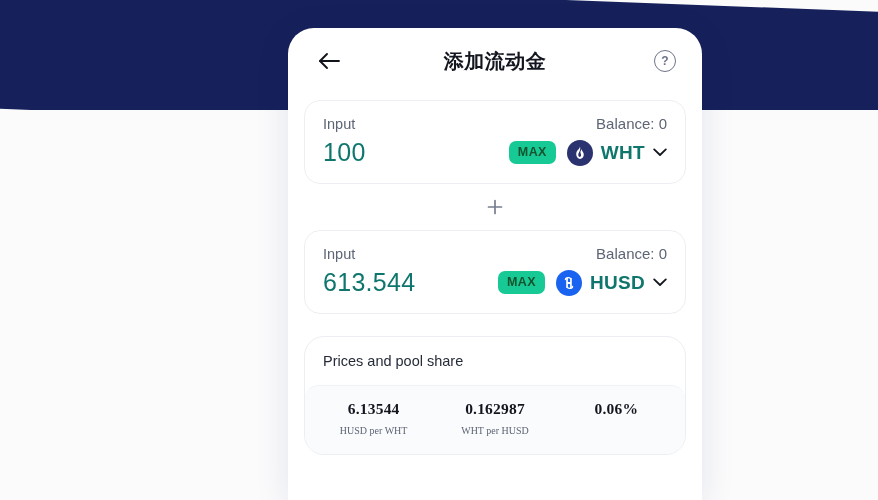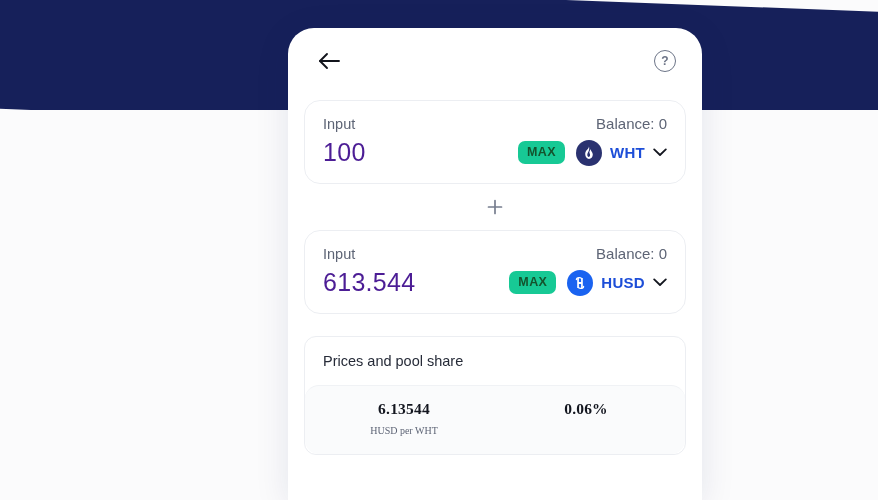--- a/index.html
+++ b/index.html
@@ -102,21 +102,21 @@
     color:#5d6475;
   }
   .input-card-bottom {
     display:flex;
     align-items:center;
     justify-content:space-between;
   }
   .amount {
     font-size:25px;
     font-weight:500;
-    color:#4c1d95;
+    color:#0f766e;
     letter-spacing:0.3px;
     white-space:nowrap;
   }
   .token-side {
     display:flex;
     align-items:center;
     gap:11px;
   }
   .max-badge {
     background:#17c995;
@@ -139,40 +139,40 @@
     width:26px; height:26px;
     border-radius:50%;
     display:flex;
     align-items:center;
     justify-content:center;
     flex:0 0 auto;
   }
   .token-icon.wht { background:#2a3270; }
   .token-icon.husd { background:#1a63f0; }
   .token-name {
-    font-size:15px;
+    font-size:19px;
     font-weight:600;
-    color:#1d4ed8;
+    color:#0f766e;
     letter-spacing:0.3px;
   }
   .chevron { color:#13161f; display:flex; align-items:center; }
 
   .plus-sep {
     display:flex;
     align-items:center;
     justify-content:center;
     height:46px;
     color:#767d8e;
   }
 
   
   .prices-card {
     margin-top:22px;
     border:1px solid #eceef2;
-    border-radius:12px;
+    border-radius:20px;
     padding:16px 0 0 0;
     overflow:hidden;
   }
   .prices-title {
     font-size:14.5px;
     color:#262b38;
     padding:0 18px 16px 18px;
   }
   .prices-inner {
     background:#fafbfc;
@@ -209,20 +209,21 @@
 
   <div class="phone">
 
     <div class="header">
       <div class="back-arrow">
         <svg width="22" height="18" viewBox="0 0 22 18" fill="none" aria-hidden="true">
           <path d="M9 2 L2 9 L9 16" stroke="#12141c" stroke-width="1.9" stroke-linecap="round" stroke-linejoin="round"></path>
           <path d="M2 9 H21" stroke="#12141c" stroke-width="1.9" stroke-linecap="round"></path>
         </svg>
       </div>
+      <div class="header-title">添加流动金</div>
       <div class="help-icon">
         <span>?</span>
       </div>
     </div>
 
     <div class="body">
 
       <div class="input-card">
         <div class="input-card-top">
           <span class="input-label">Input</span>
@@ -285,20 +286,24 @@
       </div>
 
       <div class="prices-card">
         <div class="prices-title">Prices and pool share</div>
         <div class="prices-inner">
           <div class="price-col">
             <div class="price-value">6.13544</div>
             <div class="price-caption">HUSD per WHT</div>
           </div>
           <div class="price-col">
+            <div class="price-value">0.162987</div>
+            <div class="price-caption">WHT per HUSD</div>
+          </div>
+          <div class="price-col">
             <div class="price-value">0.06%</div>
           </div>
         </div>
       </div>
 
     </div>
   </div>
 </div>
 
 </body></html>

